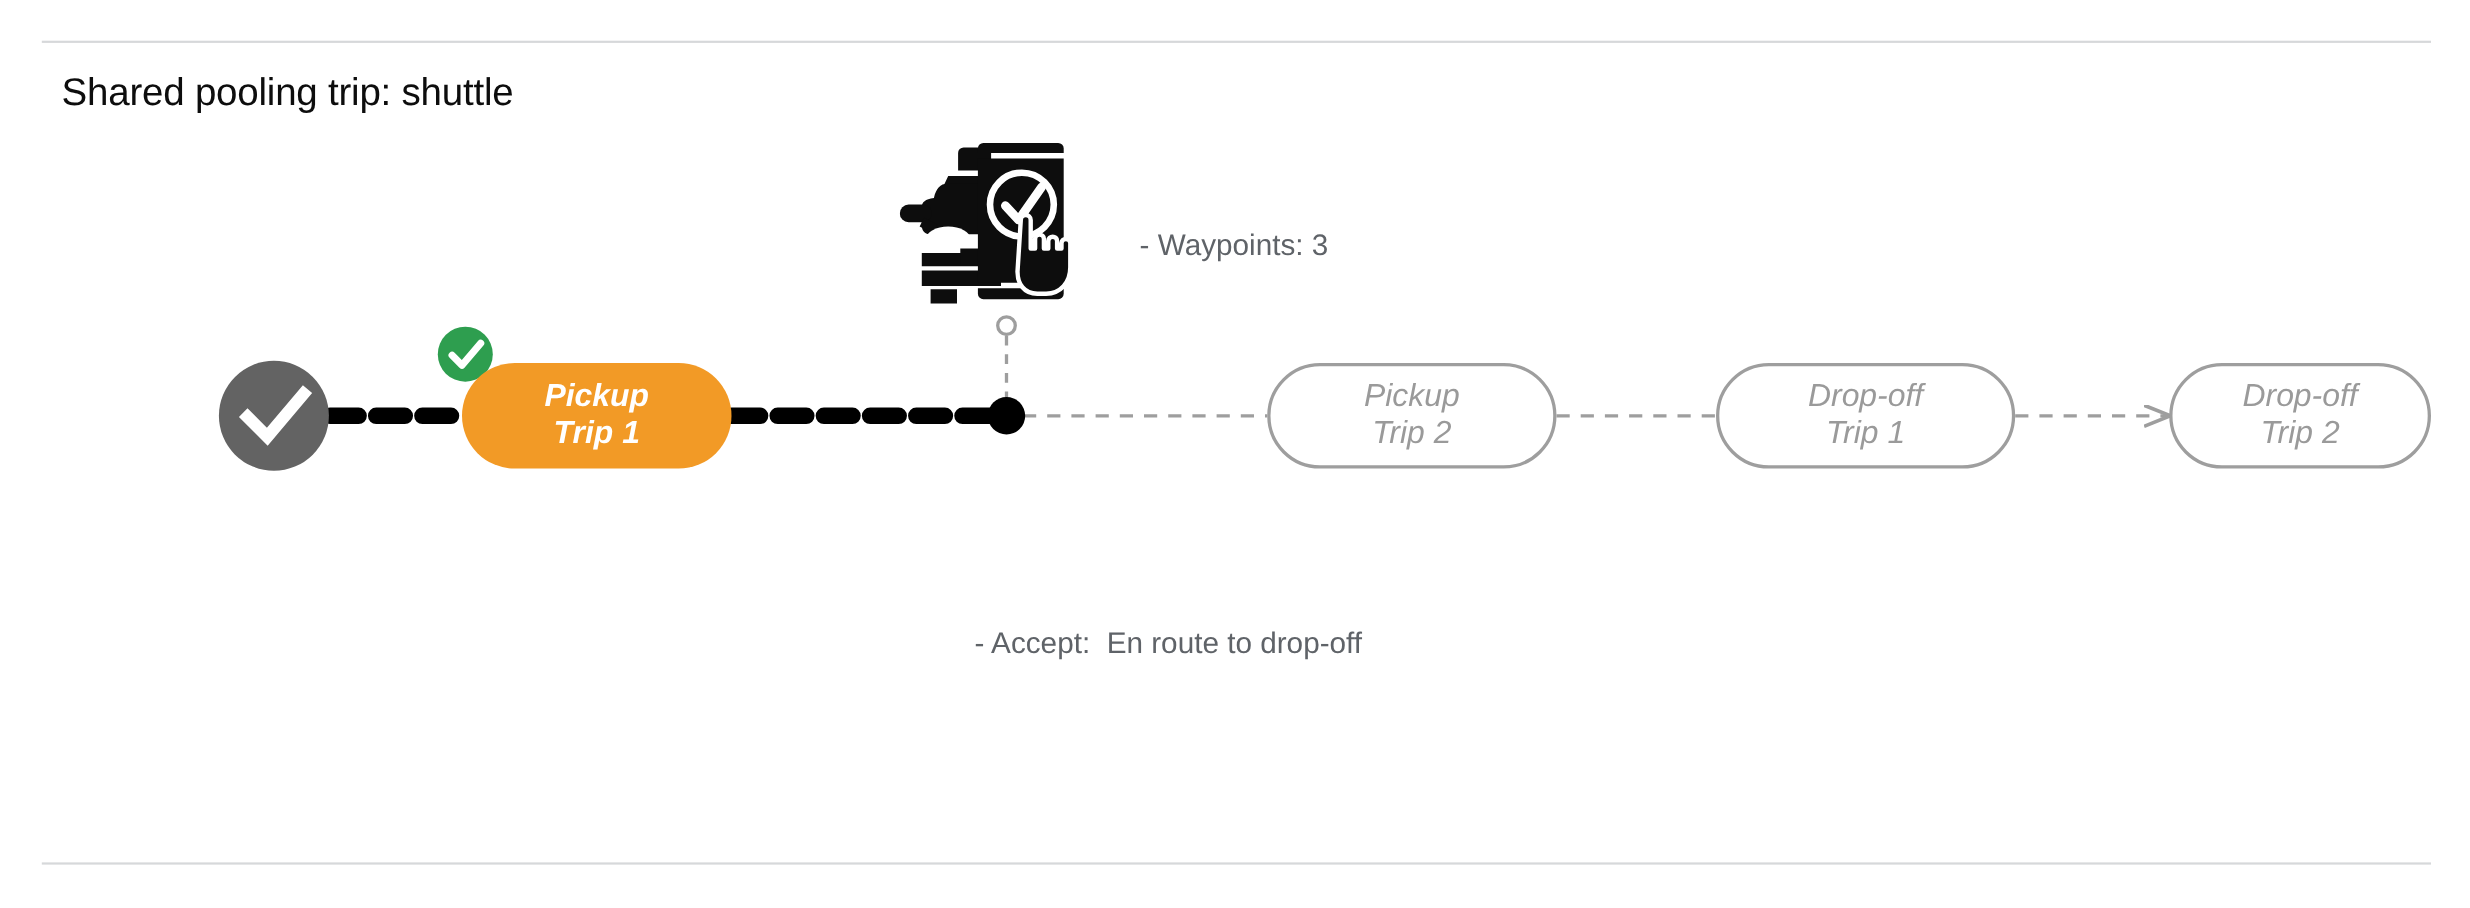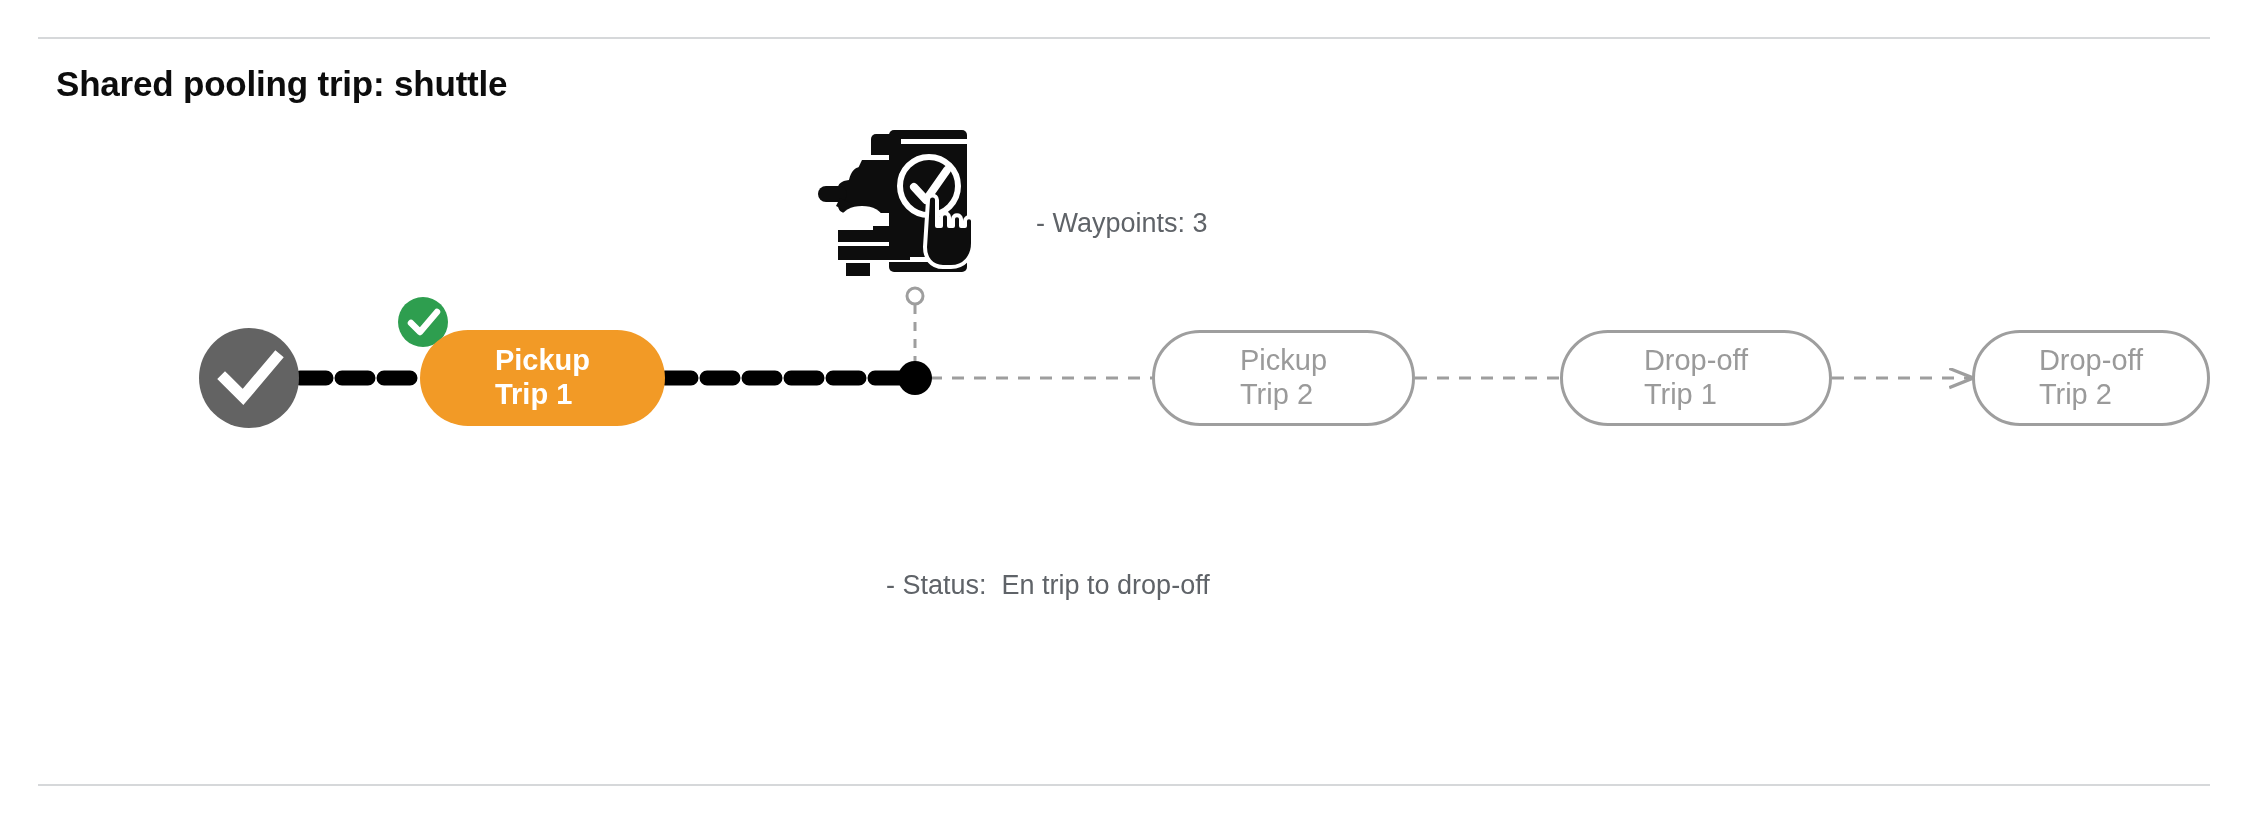--- a/index.html
+++ b/index.html
@@ -24,21 +24,21 @@
     background: #d6d8da;
   }
   .divider.top { top: 37px; }
   .divider.bottom { top: 784px; }
 
   #page-title {
     position: absolute;
     left: 56px;
     top: 64px;
     font-size: 35px;
-    font-weight: bold;
+    font-weight: normal;
     color: #0d0d0d;
     letter-spacing: -0.2px;
     white-space: nowrap;
   }
 
   
   #flow-svg {
     position: absolute;
     left: 0;
     top: 0;
@@ -61,23 +61,25 @@
     font-size: 27px;
     color: #5f6368;
   }
 
   .pill {
     position: absolute;
     box-sizing: border-box;
     display: flex;
     align-items: center;
     justify-content: center;
+    text-align: center;
     border-radius: 999px;
     line-height: 1.16;
     white-space: pre-line;
+    font-style: italic;
   }
   .pill.active {
     background: #F29A26;
     color: #ffffff;
     font-size: 29px;
     font-weight: bold;
   }
   .pill.pending {
     background: #ffffff;
     border: 3px solid #9e9e9e;
@@ -190,20 +192,20 @@
       <path d="M110,78 c0,-6 9,-6 9,0 v26 h4 v-9 c0,-5 8,-5 8,0 v9 h4 v-7 c0,-5 8,-5 8,0 v7 h4 v-5
                c0,-5 8,-5 8,0 v22 c0,14 -9,24 -22,24 h-8 c-12,0 -18,-9 -18,-20 z"></path>
     </g>
   </svg>
 
   <div class="caption" id="vehicle-caption">
     <span class="cap-line">- Waypoints: 3</span>
   </div>
 
   <div class="caption" id="trips-caption">
-    <span class="cap-line">- Status:  En trip to drop-off</span>
+    <span class="cap-line">- Accept:  En route to drop-off</span>
     
     
     
     
   </div>
 
 </div>
 
 </body></html>

